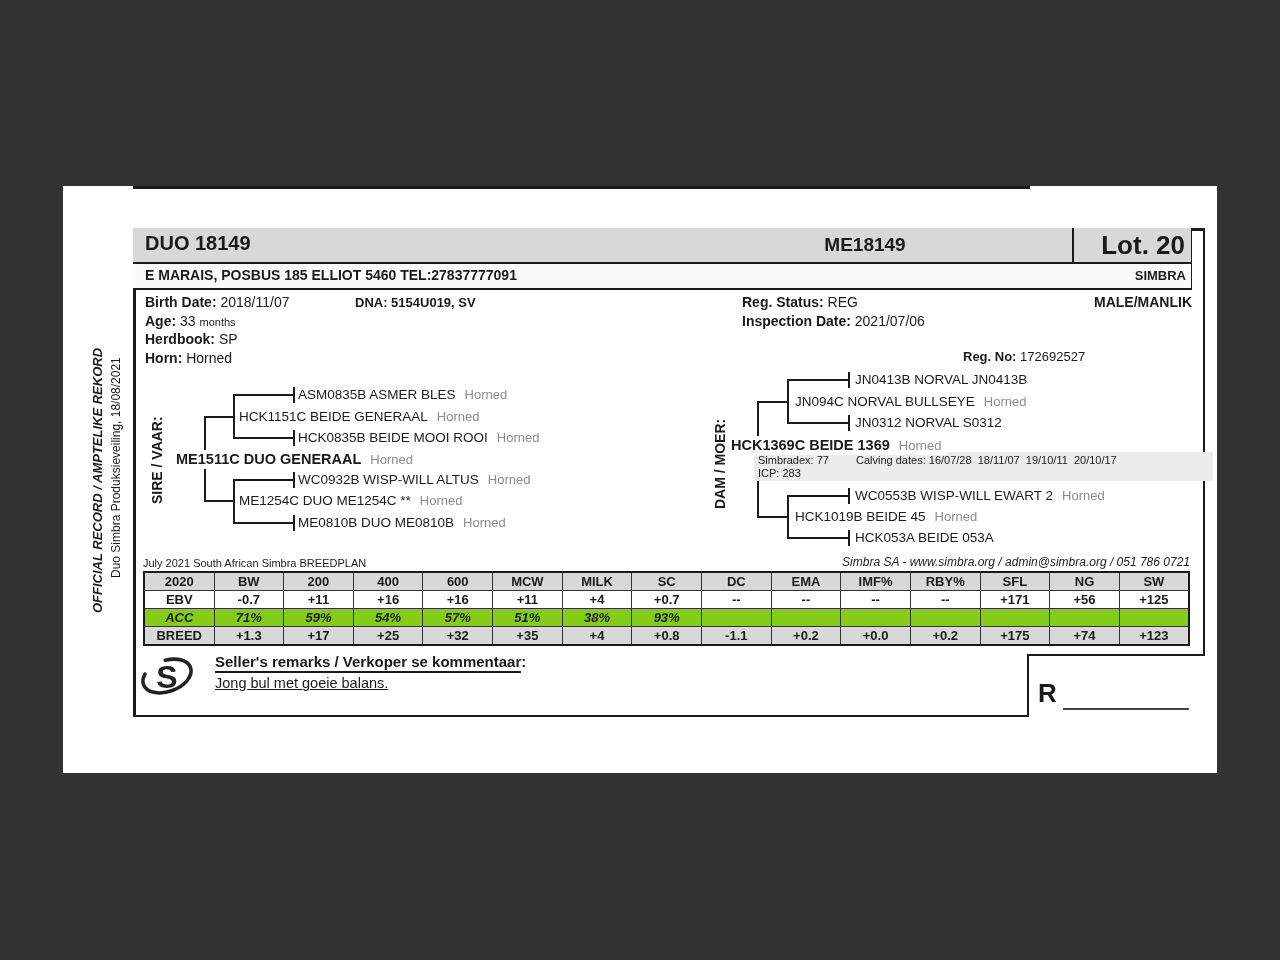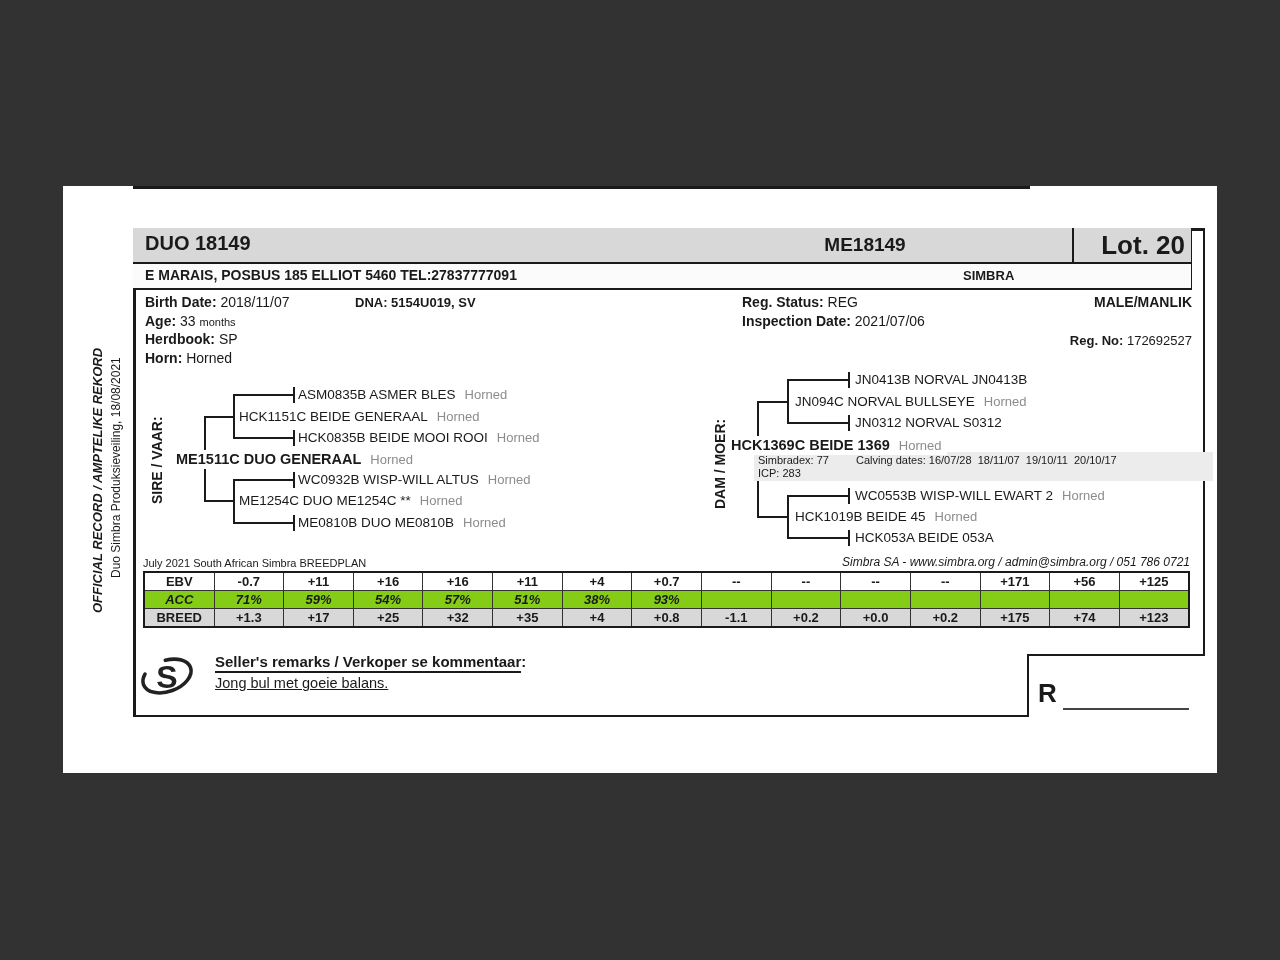--- a/index.html
+++ b/index.html
@@ -51,21 +51,21 @@
   <div class="bar" style="top:77px;height:25px;background:#fbfbfb;"></div>
   <div class="ln" style="left:70px;top:76px;width:1059px;height:1.5px;"></div>
   <div class="ln" style="left:70px;top:101.5px;width:1059px;height:2.5px;"></div>
   <div class="ln" style="left:1127.5px;top:42px;width:1.5px;height:61px;"></div>
   <div class="ln" style="left:1009px;top:42px;width:1.5px;height:34px;"></div>
 
   <div class="abs b" style="left:82px;top:46px;font-size:20px;z-index:2;">DUO 18149</div>
   <div class="abs b" style="left:702px;top:48px;width:200px;text-align:center;font-size:19px;z-index:2;">ME18149</div>
   <div class="abs b" style="left:1012px;top:42px;width:110px;text-align:right;font-size:26px;line-height:35px;z-index:2;">Lot. 20</div>
   <div class="abs b" style="left:82px;top:81px;font-size:14px;z-index:2;">E MARAIS, POSBUS 185 ELLIOT 5460 TEL:27837777091</div>
-  <div class="abs b" style="left:900px;top:82px;width:223px;text-align:left;font-size:13px;z-index:2;">SIMBRA</div>
+  <div class="abs b" style="left:900px;top:82px;width:223px;text-align:right;font-size:13px;z-index:2;">SIMBRA</div>
 
   <div class="inforow" style="left:82px;top:107px;">
     <span class="infolbl">Birth Date:</span>
     <span>2018/11/07</span>
   </div>
   <div class="inforow b" style="left:292px;top:108px;font-size:13px;">DNA: 5154U019, SV</div>
   <div class="inforow" style="left:679px;top:107px;">
     <span class="infolbl">Reg. Status:</span>
     <span>REG</span>
   </div>
@@ -78,21 +78,21 @@
   </div>
   <div class="inforow" style="left:679px;top:126px;">
     <span class="infolbl">Inspection Date:</span>
     <span>2021/07/06</span>
   </div>
 
   <div class="inforow" style="left:82px;top:144px;">
     <span class="infolbl">Herdbook:</span>
     <span>SP</span>
   </div>
-  <div class="inforow" style="left:900px;top:146px;width:229px;text-align:right;font-size:13px;">
+  <div class="inforow" style="left:900px;top:162px;width:229px;font-size:13px;">
     <span class="infolbl">Reg. No:</span>
     <span>172692527</span>
   </div>
   <div class="inforow" style="left:82px;top:163px;">
     <span class="infolbl">Horn:</span>
     <span>Horned</span>
   </div>
 
   <div class="vt b" style="left:86px;top:318px;font-size:14px;">SIRE / VAAR:</div>
 
@@ -163,20 +163,37 @@
         <col>
         <col>
         <col>
         <col>
         <col>
         <col>
         <col>
         <col>
       </colgroup>
       <tbody>
+        <tr class="hdr">
+          <th>2020</th>
+          <th>BW</th>
+          <th>200</th>
+          <th>400</th>
+          <th>600</th>
+          <th>MCW</th>
+          <th>MILK</th>
+          <th>SC</th>
+          <th>DC</th>
+          <th>EMA</th>
+          <th>IMF%</th>
+          <th>RBY%</th>
+          <th>SFL</th>
+          <th>NG</th>
+          <th>SW</th>
+        </tr>
         <tr class="ebv">
           <td class="rowlabel">EBV</td>
           <td>-0.7</td>
           <td>+11</td>
           <td>+16</td>
           <td>+16</td>
           <td>+11</td>
           <td>+4</td>
           <td>+0.7</td>
           <td>--</td>

